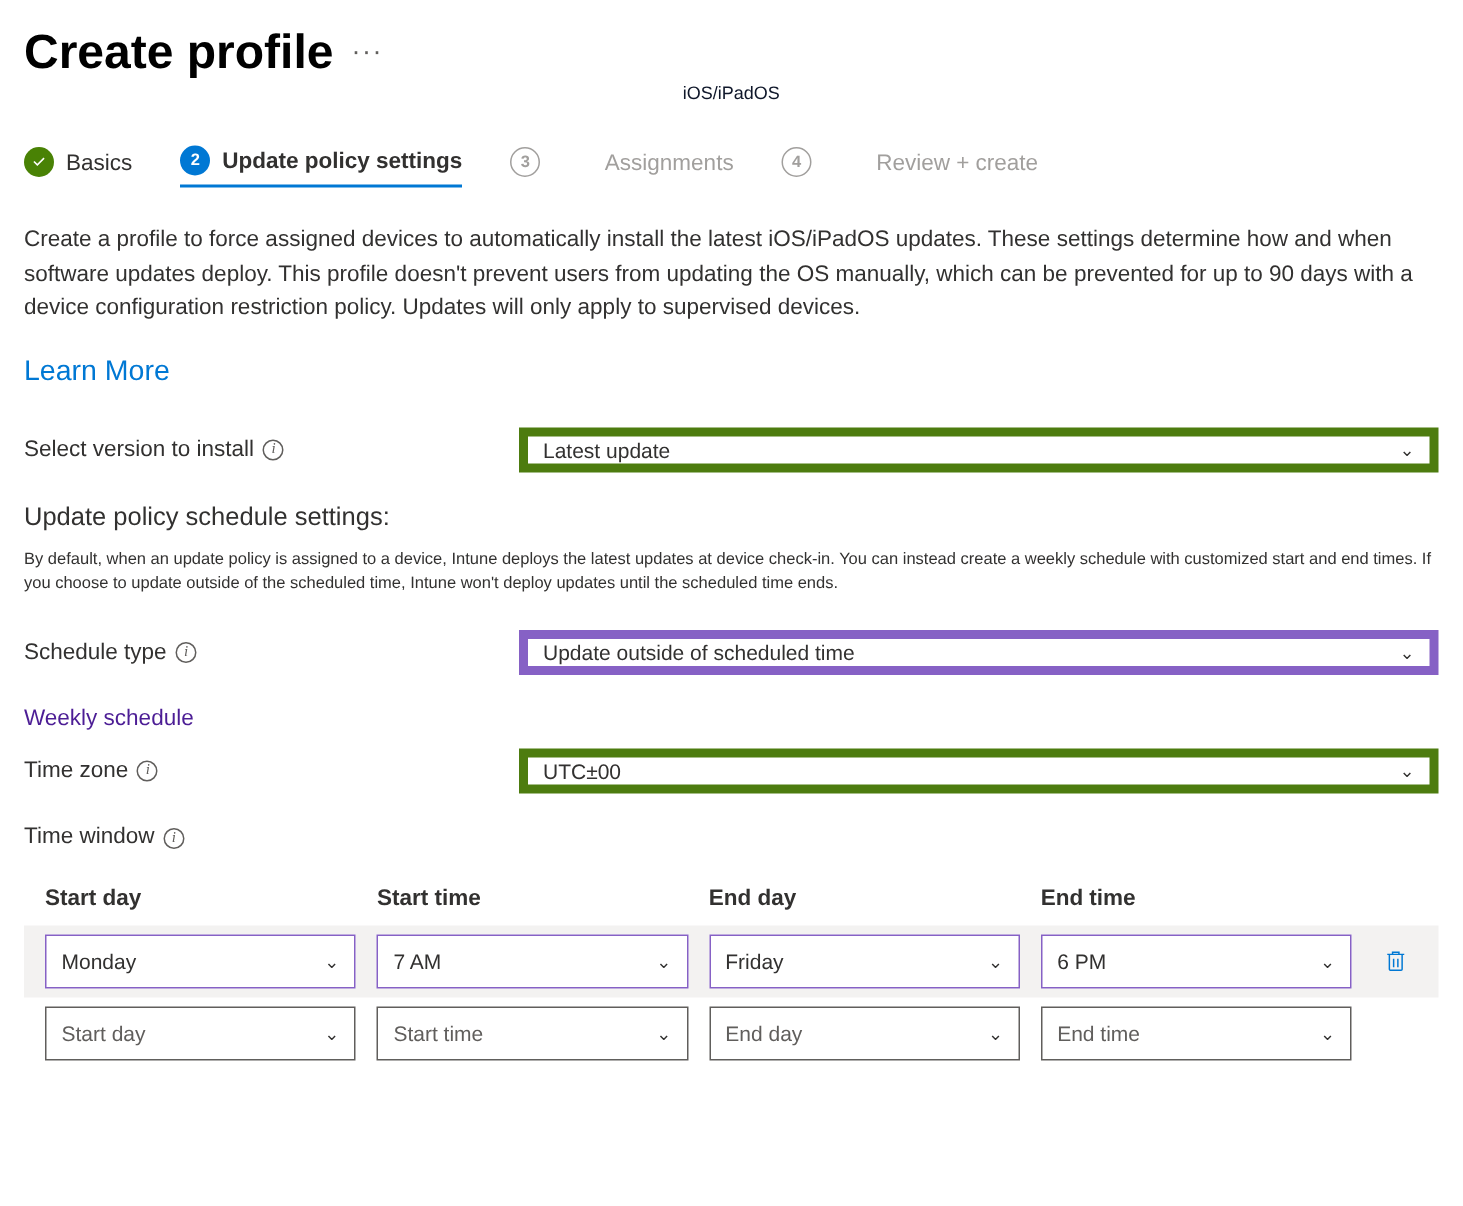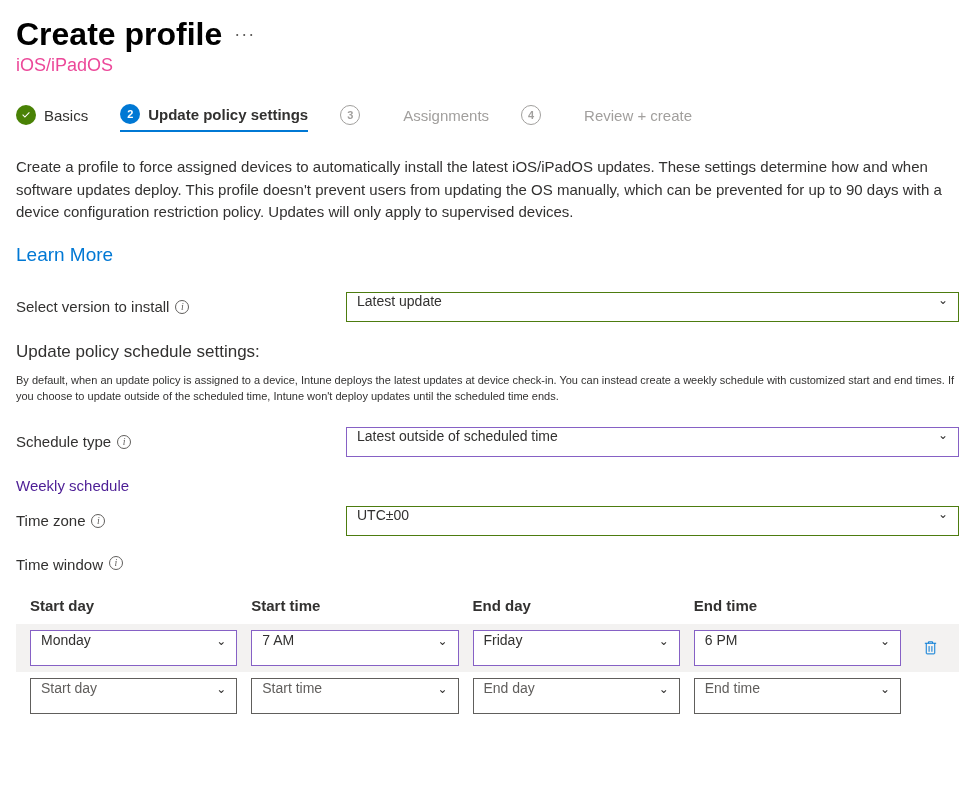--- a/index.html
+++ b/index.html
@@ -25,24 +25,25 @@
     font-weight: 600;
     color: #000000;
   }
   .more-icon {
     font-size: 18px;
     color: #605e5c;
     cursor: pointer;
     letter-spacing: 1px;
   }
   .subtitle {
-    font-size: 18px;
-    color: #ec4899;
+    font-size: 12px;
+    color: #0f172a;
     margin-top: 2px;
     margin-bottom: 28px;
+    text-align: center;
   }
   .tabs {
     display: flex;
     gap: 32px;
     border-bottom: none;
     margin-bottom: 24px;
     align-items: center;
   }
   .tab {
     display: flex;
@@ -126,24 +127,24 @@
     justify-content: center;
     font-size: 10px;
     color: #605e5c;
     font-style: italic;
     font-family: Georgia, serif;
     cursor: help;
   }
   .select-control {
     flex: 1;
     height: 30px;
-    border: 1px solid #4d7c0f;
+    border: 6px solid #4d7c0f;
     background: #fff;
     display: flex;
-    align-items: flex-start;
+    align-items: center;
     justify-content: space-between;
     padding: 0 10px;
     cursor: pointer;
     font-size: 14px;
     color: #323130;
     gap: 14px;
   }
   .select-control.highlighted {
     border-color: #8661c5;
   }
@@ -163,21 +164,21 @@
     margin-bottom: 22px;
     max-width: 960px;
   }
   .sub-heading {
     font-size: 15px;
     color: #4c1d95;
     margin-bottom: 12px;
   }
   .time-window-label {
     display: flex;
-    align-items: flex-start;
+    align-items: flex-end;
     gap: 6px;
     margin-bottom: 24px;
     font-size: 15px;
   }
   .schedule-table {
     width: 100%;
   }
   .schedule-header {
     display: grid;
     grid-template-columns: 1fr 1fr 1fr 1fr 30px;
@@ -194,21 +195,21 @@
     align-items: center;
   }
   .schedule-row.filled {
     background: #f3f2f1;
   }
   .schedule-cell {
     height: 30px;
     border: 1px solid #605e5c;
     background: #fff;
     display: flex;
-    align-items: flex-end;
+    align-items: center;
     justify-content: space-between;
     padding: 17px 10px;
     cursor: pointer;
     font-size: 14px;
   }
   .schedule-cell.highlighted {
     border-color: #8661c5;
   }
   .schedule-cell.placeholder .cell-text {
     color: #605e5c;
@@ -284,21 +285,21 @@
 <div class="section-heading">Update policy schedule settings:</div>
 <p class="section-text">By default, when an update policy is assigned to a device, Intune deploys the latest updates at device check-in. You can instead create a weekly schedule with customized start and end times. If you choose to update outside of the scheduled time, Intune won't deploy updates until the scheduled time ends.</p>
 
 
 <div class="form-row">
   <div class="form-label-col">
     <span>Schedule type</span>
     <span class="info-icon">i</span>
   </div>
   <div class="select-control highlighted">
-    <span>Latest outside of scheduled time</span>
+    <span>Update outside of scheduled time</span>
     <span class="chevron">⌄</span>
   </div>
 </div>
 
 
 <div class="sub-heading">Weekly schedule</div>
 
 <div class="form-row">
   <div class="form-label-col">
     <span>Time zone</span>

